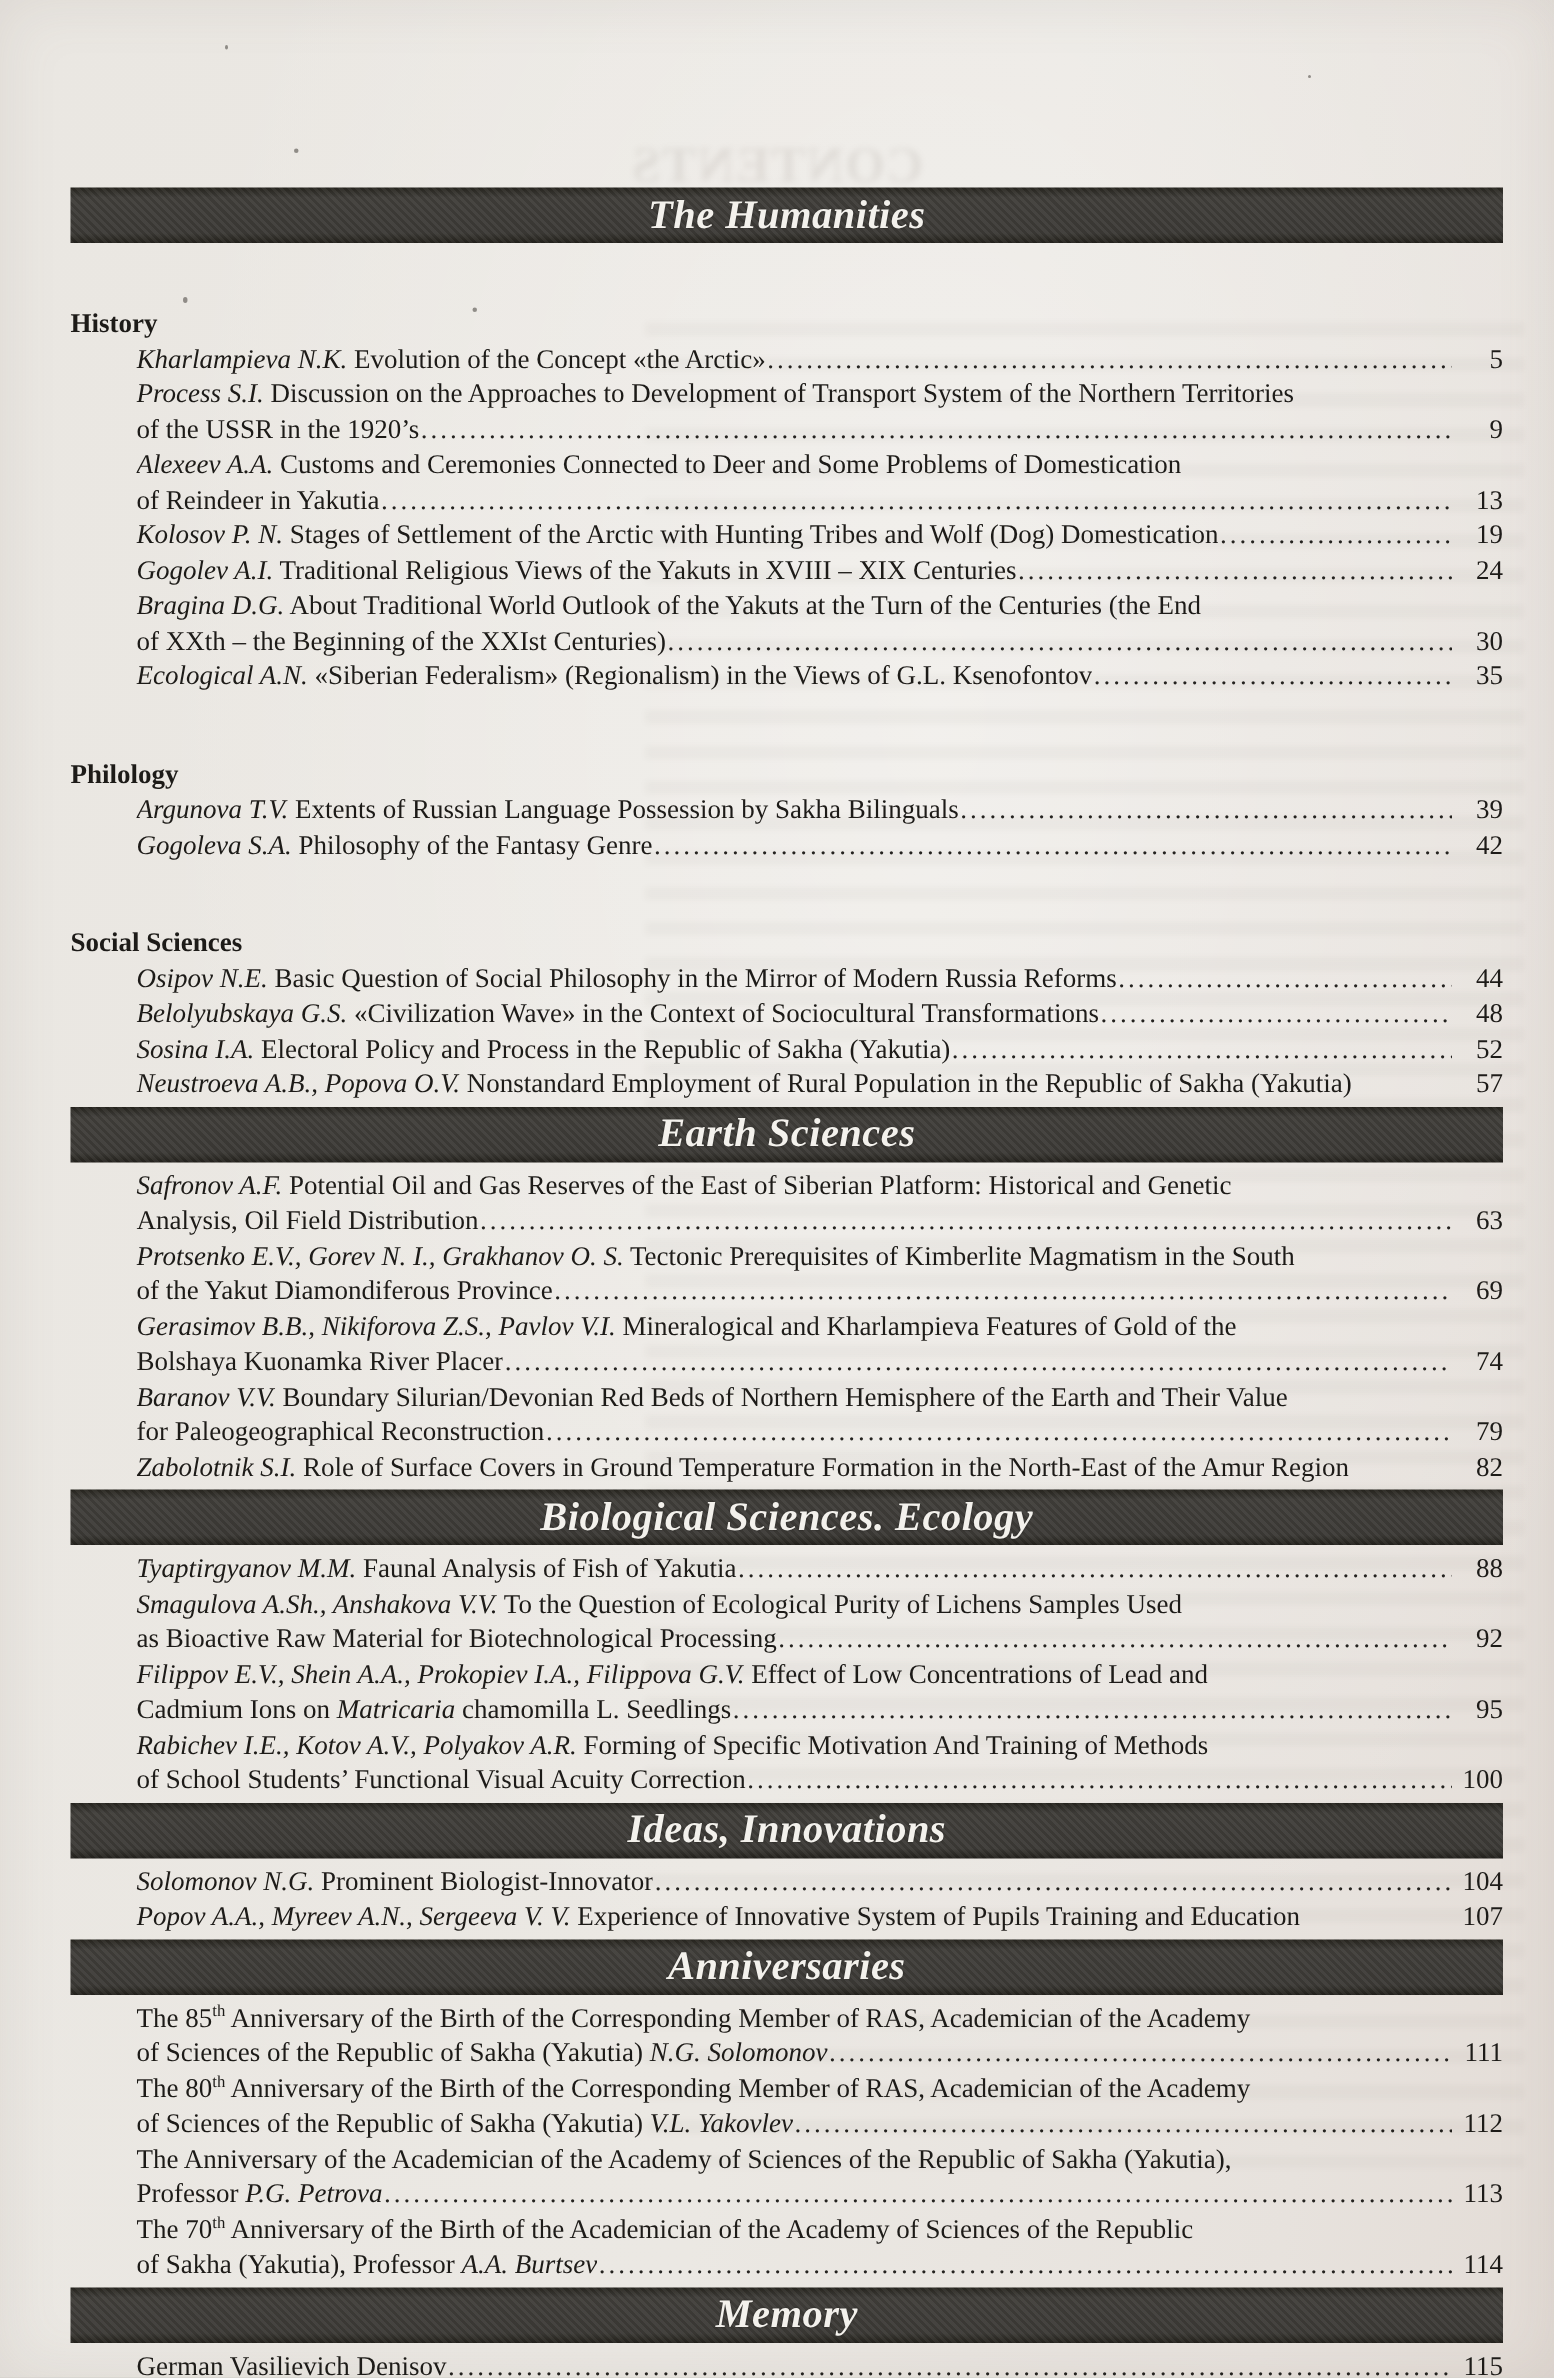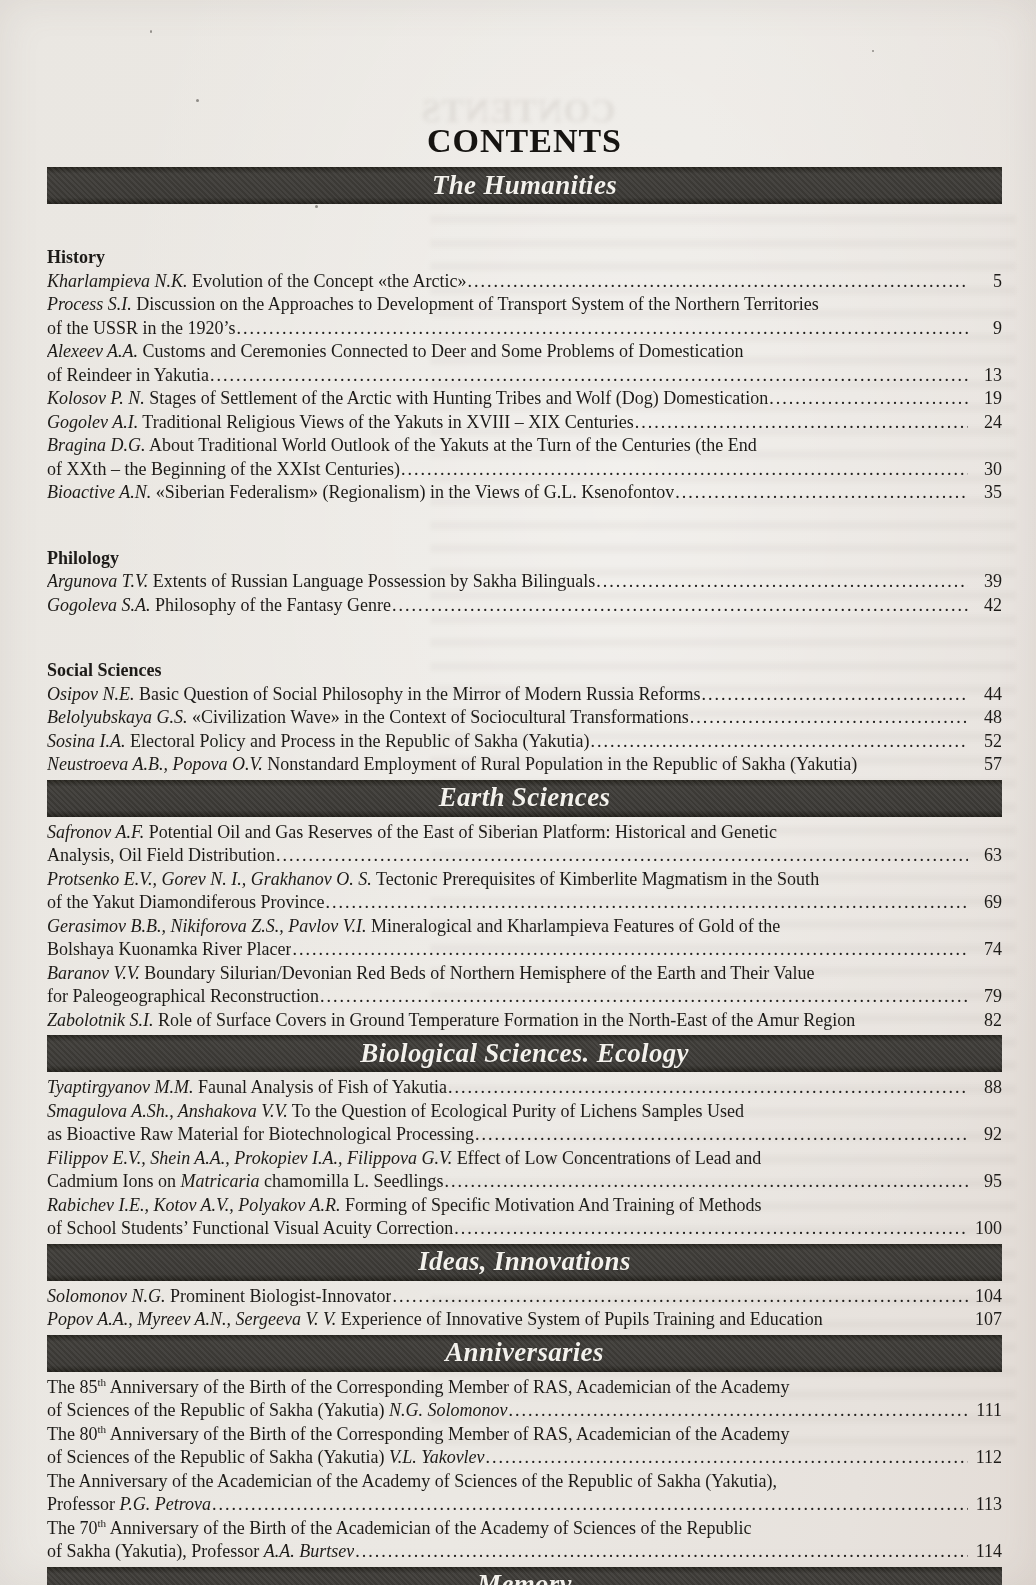--- a/index.html
+++ b/index.html
@@ -56,21 +56,21 @@
     display: flex; align-items: center; justify-content: center;
   }
   .bar .bar-label {
     color: #f3f1ec; font-weight: bold; font-size: 27px; letter-spacing: 0.3px;
     text-shadow: 0 0 1px rgba(0,0,0,0.6);
     font-style: italic;
   }
   .toc { font-size: 18px; line-height: 23.5px; }
   .group-heading { font-weight: bold; margin-top: 42px; }
   .entry { }
-  .line { display: flex; align-items: flex-end; }
+  .line { display: flex; align-items: flex-end; margin-left: 44px; }
   .txt { white-space: nowrap; flex: 0 1 auto; min-width: 0; overflow: hidden; }
   .seg-i { font-style: italic; }
   .seg-sup { font-size: 0.62em; vertical-align: super; line-height: 0; }
   .leader {
     flex: 1 1 0; min-width: 0; overflow: hidden; white-space: nowrap;
     letter-spacing: 2px; margin: 0 2px 0 1px; color: #24221f;
   }
   .leader.blank { visibility: hidden; }
   .page-num { flex: 0 0 auto; min-width: 32px; text-align: right; }
 </style>
@@ -81,21 +81,20 @@
   <div class="bleed"></div>
   <div class="ghost-title">CONTENTS</div>
 
   <div class="speck" style="left:150px;top:30px;width:2px;height:3px"></div>
   <div class="speck" style="left:196px;top:99px;width:3px;height:3px"></div>
   <div class="speck" style="left:122px;top:198px;width:3px;height:4px"></div>
   <div class="speck" style="left:872px;top:50px;width:2px;height:2px"></div>
   <div class="speck" style="left:315px;top:205px;width:3px;height:3px"></div>
 
   <div class="content">
-    <h1 class="title">CONTENTS</h1>
     <div class="toc">
         <section>
           <div class="bar">
             <span class="bar-label">The Humanities</span>
           </div>
           <div class="group-heading">History</div>
           <div class="entry">
             <div class="line">
               <span class="txt"><span class="seg-i">Kharlampieva N.K.</span><span class="seg-r"> Evolution of the Concept «the Arctic»</span></span>
               <span class="leader">............................................................................................................................................................................................................................................................................................................</span>
@@ -141,21 +140,21 @@
               <span class="txt"><span class="seg-i">Bragina D.G.</span><span class="seg-r"> About Traditional World Outlook of the Yakuts at the Turn of the Centuries (the End</span></span>
             </div>
             <div class="line">
               <span class="txt"><span class="seg-r">of XXth – the Beginning of the XXIst Centuries)</span></span>
               <span class="leader">............................................................................................................................................................................................................................................................................................................</span>
               <span class="page-num">30</span>
             </div>
           </div>
           <div class="entry">
             <div class="line">
-              <span class="txt"><span class="seg-i">Bioactive A.N.</span><span class="seg-r"> «Siberian Federalism» (Regionalism) in the Views of G.L. Ksenofontov </span></span>
+              <span class="txt"><span class="seg-i">Ecological A.N.</span><span class="seg-r"> «Siberian Federalism» (Regionalism) in the Views of G.L. Ksenofontov </span></span>
               <span class="leader">............................................................................................................................................................................................................................................................................................................</span>
               <span class="page-num">35</span>
             </div>
           </div>
           <div class="group-heading">Philology</div>
           <div class="entry">
             <div class="line">
               <span class="txt"><span class="seg-i">Argunova T.V.</span><span class="seg-r"> Extents of Russian Language Possession by Sakha Bilinguals </span></span>
               <span class="leader">............................................................................................................................................................................................................................................................................................................</span>
               <span class="page-num">39</span>

